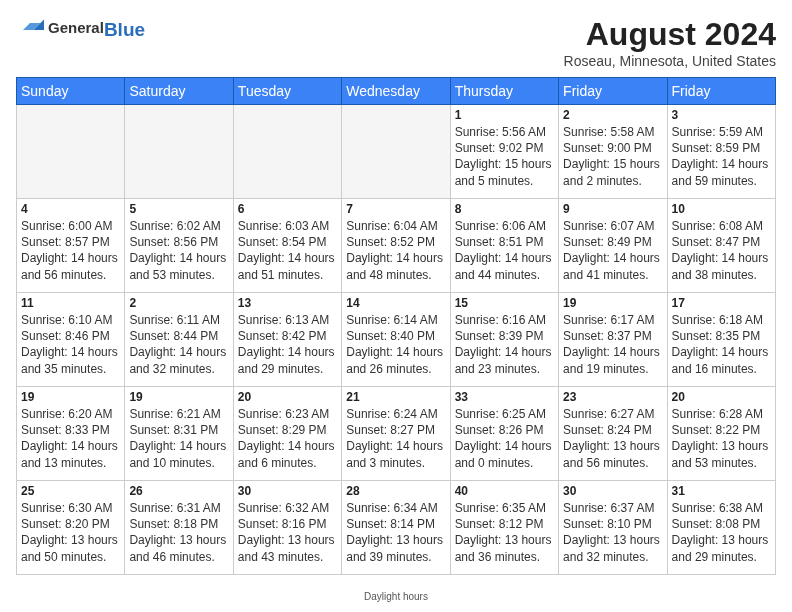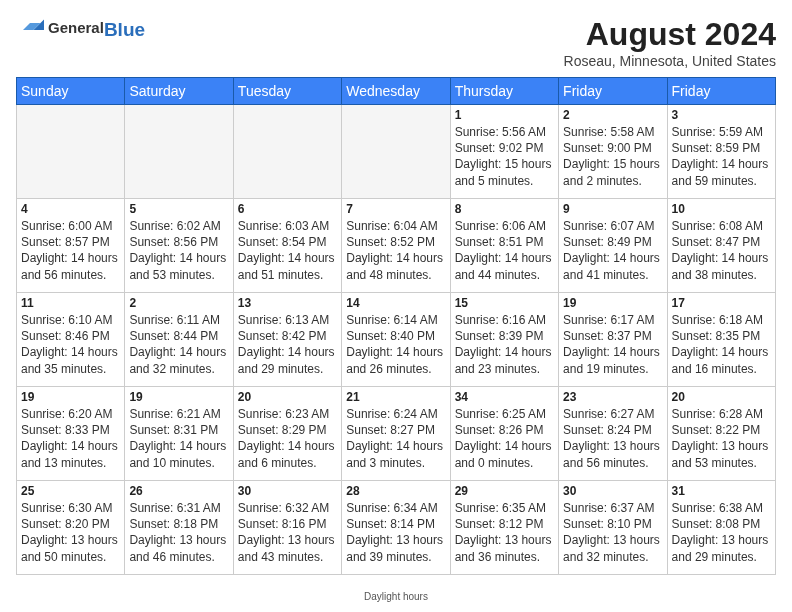--- a/index.html
+++ b/index.html
@@ -236,21 +236,21 @@
           </td>
           <td>
             <span class="day-number">20</span>
             <div class="day-info">Sunrise: 6:23 AM<br>Sunset: 8:29 PM<br>Daylight: 14 hours and 6 minutes.</div>
           </td>
           <td>
             <span class="day-number">21</span>
             <div class="day-info">Sunrise: 6:24 AM<br>Sunset: 8:27 PM<br>Daylight: 14 hours and 3 minutes.</div>
           </td>
           <td>
-            <span class="day-number">34</span>
+            <span class="day-number">33</span>
             <div class="day-info">Sunrise: 6:25 AM<br>Sunset: 8:26 PM<br>Daylight: 14 hours and 0 minutes.</div>
           </td>
           <td>
             <span class="day-number">23</span>
             <div class="day-info">Sunrise: 6:27 AM<br>Sunset: 8:24 PM<br>Daylight: 13 hours and 56 minutes.</div>
           </td>
           <td>
             <span class="day-number">20</span>
             <div class="day-info">Sunrise: 6:28 AM<br>Sunset: 8:22 PM<br>Daylight: 13 hours and 53 minutes.</div>
           </td>
@@ -266,21 +266,21 @@
           </td>
           <td>
             <span class="day-number">30</span>
             <div class="day-info">Sunrise: 6:32 AM<br>Sunset: 8:16 PM<br>Daylight: 13 hours and 43 minutes.</div>
           </td>
           <td>
             <span class="day-number">28</span>
             <div class="day-info">Sunrise: 6:34 AM<br>Sunset: 8:14 PM<br>Daylight: 13 hours and 39 minutes.</div>
           </td>
           <td>
-            <span class="day-number">29</span>
+            <span class="day-number">40</span>
             <div class="day-info">Sunrise: 6:35 AM<br>Sunset: 8:12 PM<br>Daylight: 13 hours and 36 minutes.</div>
           </td>
           <td>
             <span class="day-number">30</span>
             <div class="day-info">Sunrise: 6:37 AM<br>Sunset: 8:10 PM<br>Daylight: 13 hours and 32 minutes.</div>
           </td>
           <td>
             <span class="day-number">31</span>
             <div class="day-info">Sunrise: 6:38 AM<br>Sunset: 8:08 PM<br>Daylight: 13 hours and 29 minutes.</div>
           </td>

